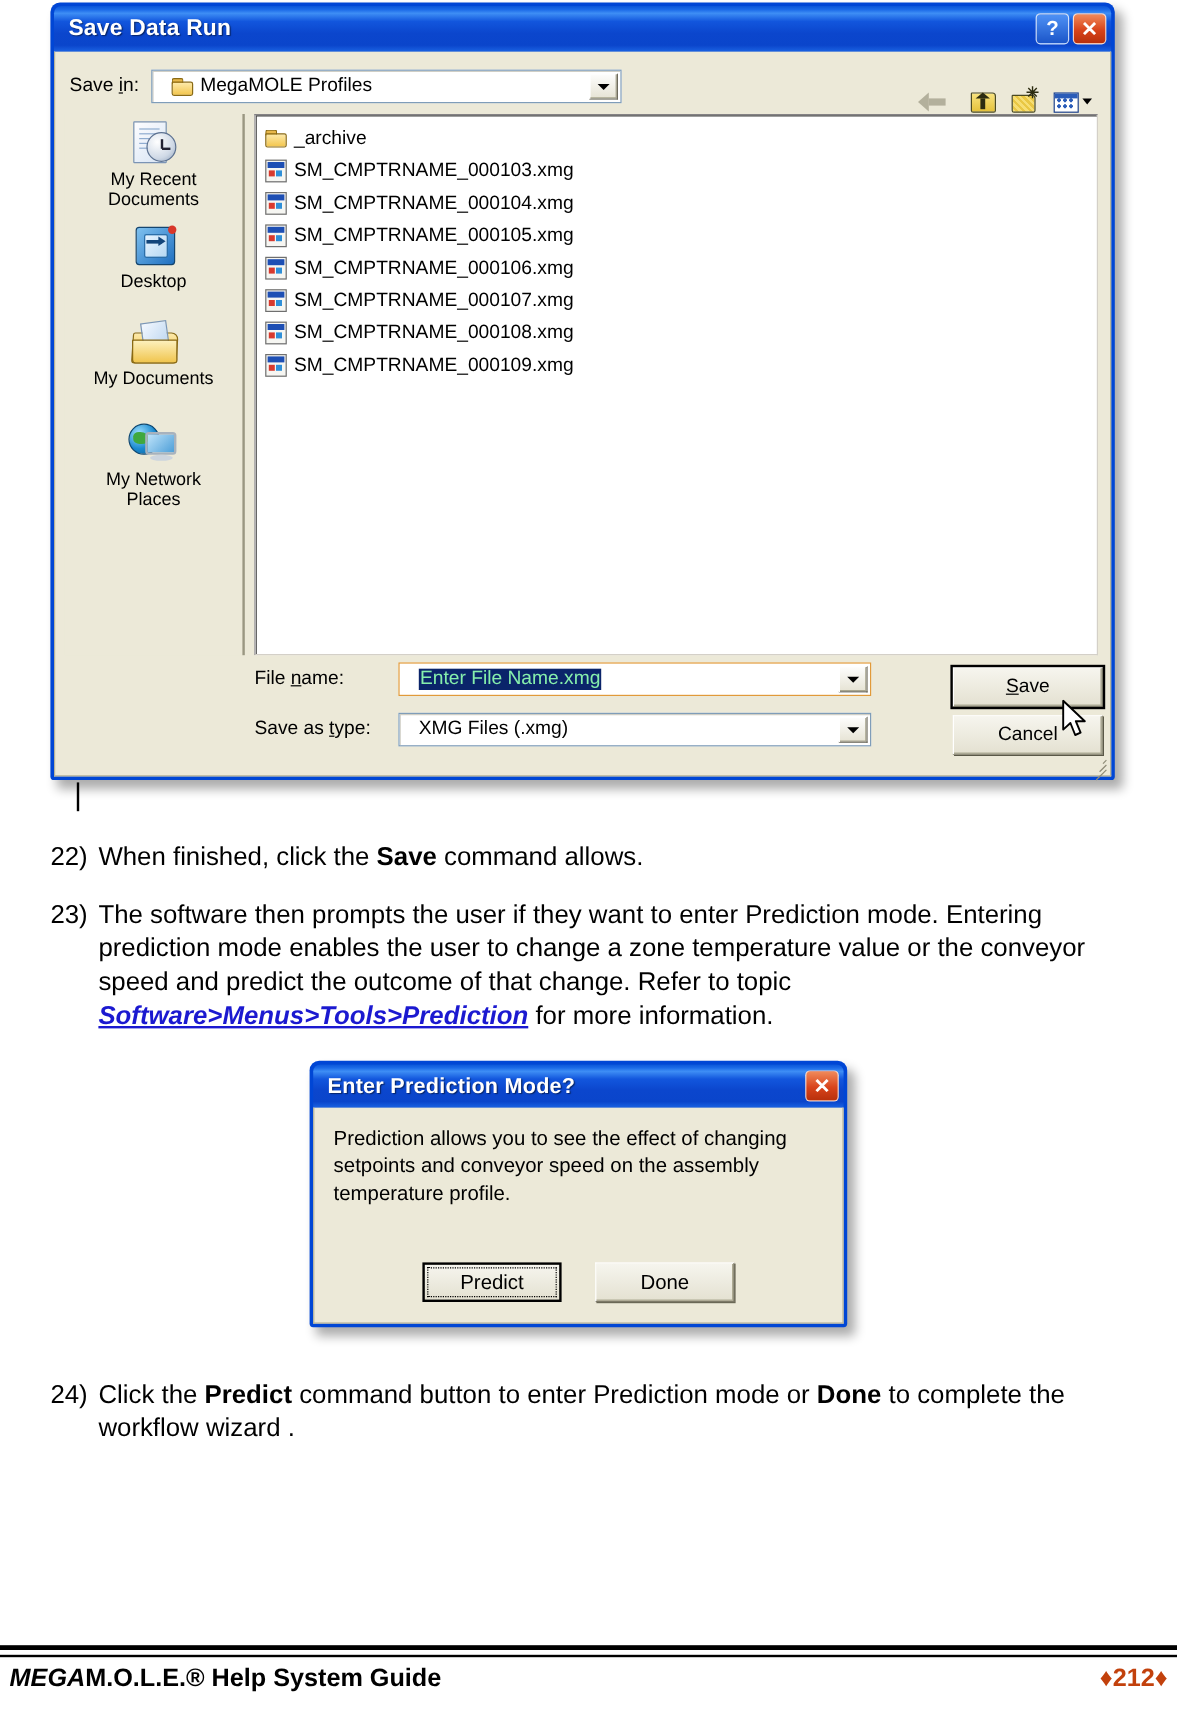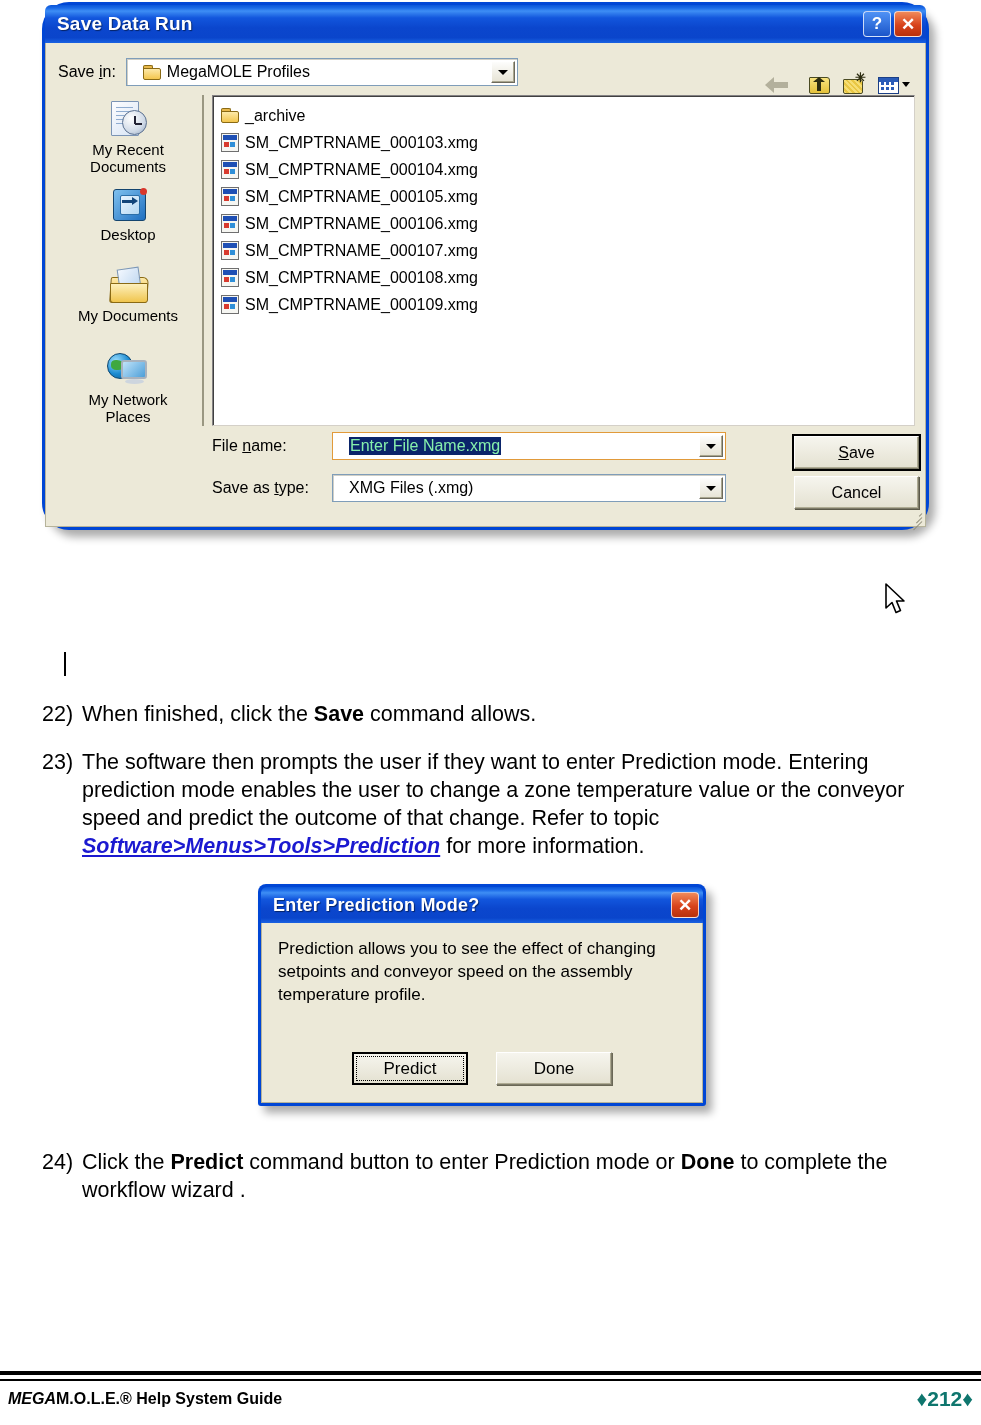--- a/index.html
+++ b/index.html
@@ -46,21 +46,21 @@
   .xp-tbtn.close{background:linear-gradient(to bottom,#f08a5a,#d8431b 55%,#b8300c);}
   .xp-body{
     background:#ece9d8;
     border:1px solid #b6b39a;
     border-top:none;
     box-sizing:border-box;
     position:relative;
   }
 
   
-  #save-dialog{left:42px;top:2px;width:887px;height:528px;border-radius:27px;}
+  #save-dialog{left:42px;top:2px;width:887px;height:648px;}
   #save-dialog .xp-body{height:calc(100% - 38px);padding:0;}
 
   .row-savein{
     position:absolute;left:12px;top:14px;right:10px;height:30px;
     display:flex;align-items:center;
   }
   .lbl{font-size:16px;color:#000;white-space:nowrap;}
   .lbl u{text-decoration:underline;}
 
   .combo{
@@ -226,23 +226,23 @@
   }
 
   
   #cursor{position:absolute;left:884px;top:583px;width:26px;height:34px;}
 
   
   .footer{position:absolute;left:0;right:0;bottom:0;height:62px;}
   .frule-thick{position:absolute;left:0;right:0;top:8px;height:4px;background:#000;}
   .frule-thin{position:absolute;left:0;right:0;top:16px;height:2px;background:#000;}
   .frow2{position:absolute;left:0;right:0;top:24px;display:flex;align-items:center;justify-content:space-between;padding:0 8px;}
-  .fleft{font-size:16px;font-weight:bold;color:#000;}
+  .fleft{font-size:21px;font-weight:bold;color:#000;}
   .fleft .it{font-style:italic;}
-  .fright{font-size:21px;font-weight:bold;color:#0f766e;}
+  .fright{font-size:21px;font-weight:bold;color:#c2410c;}
 </style>
 </head>
 <body>
 
 <div class="xp-dialog" id="save-dialog">
 
   <div class="xp-titlebar">
     <div class="xp-title">Save Data Run</div>
     <div class="xp-titlebtns">
       <div class="xp-tbtn help">?</div>

